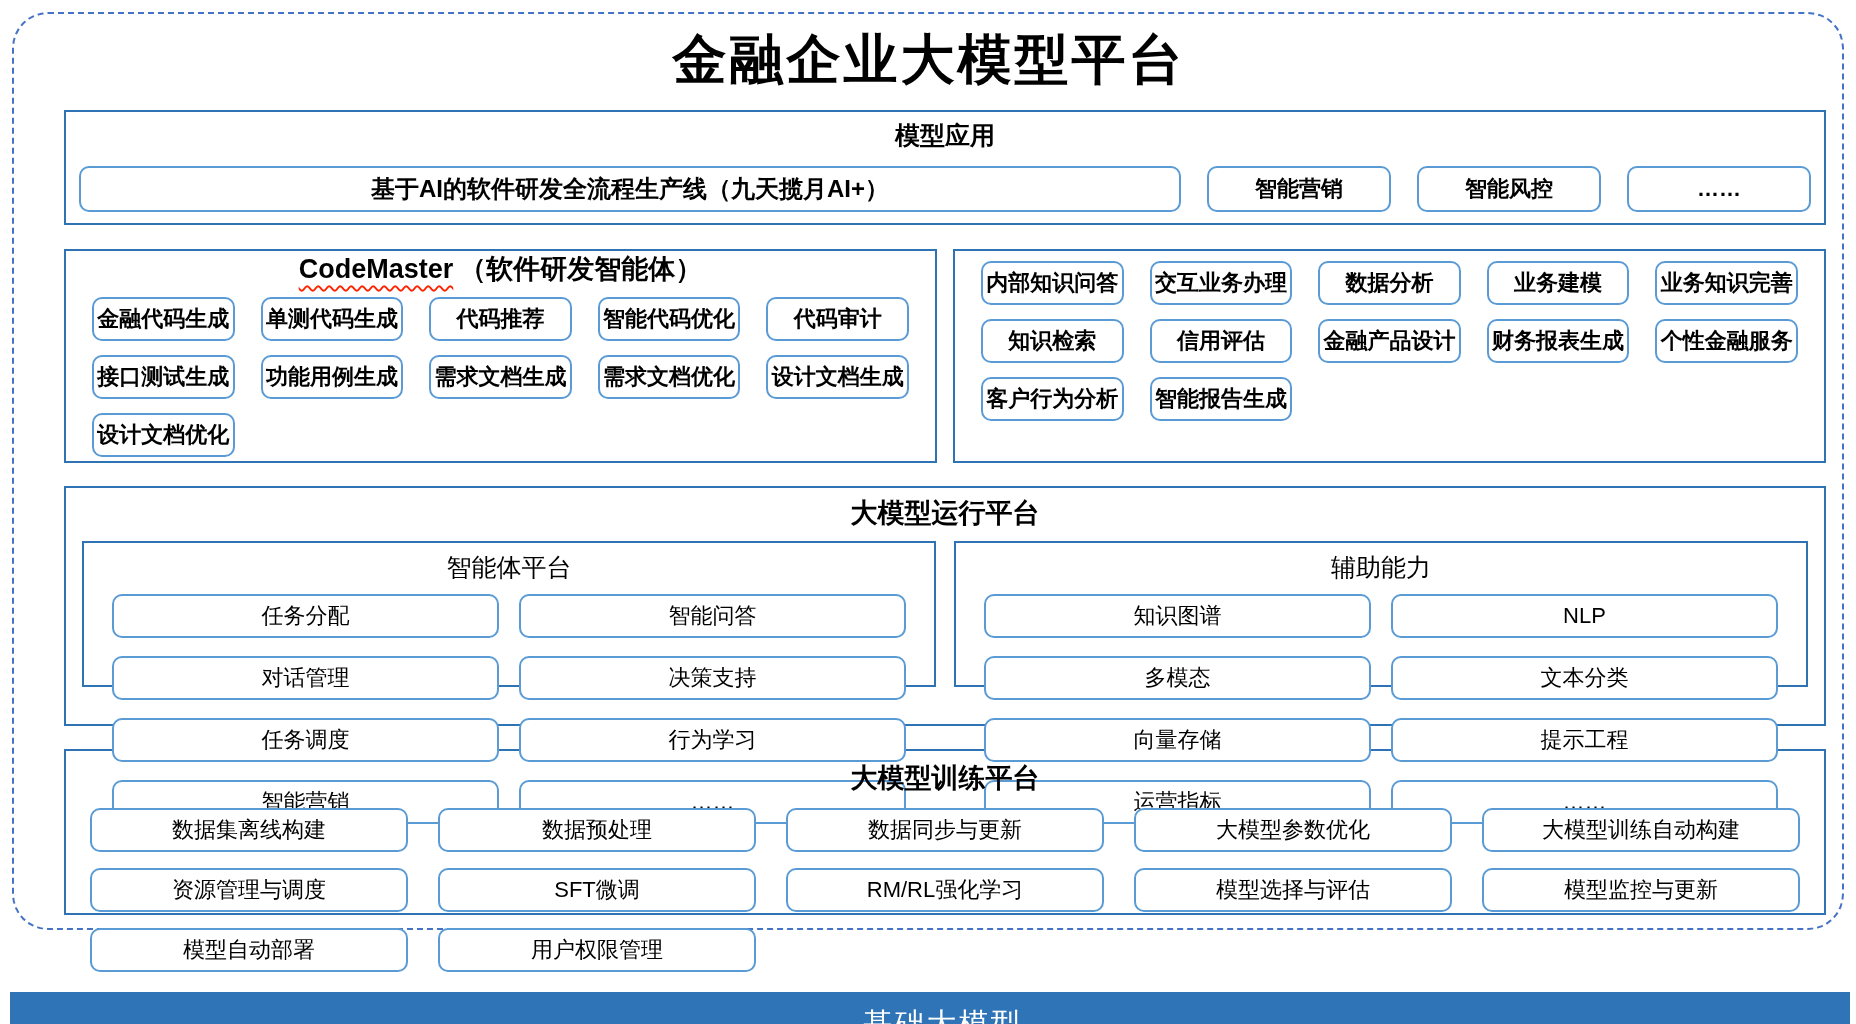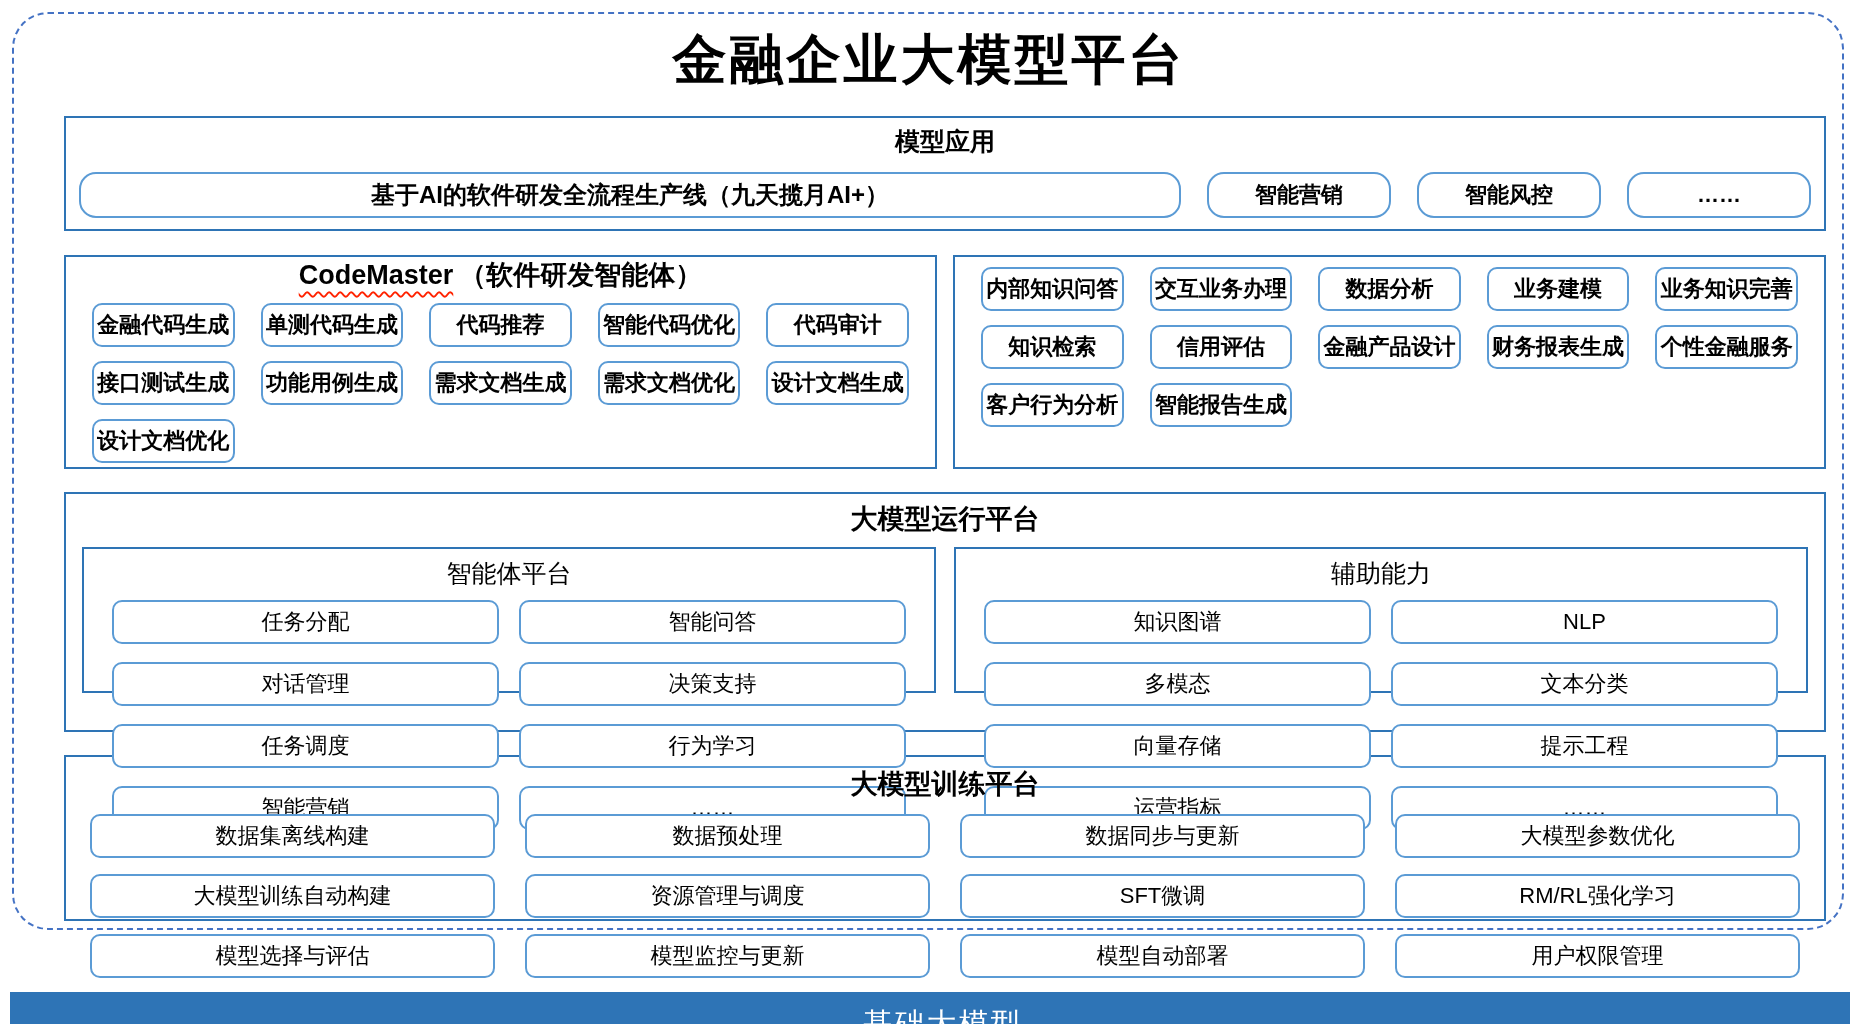--- a/index.html
+++ b/index.html
@@ -10,37 +10,37 @@
     position: absolute; left: 12px; top: 12px; width: 1832px; height: 918px;
     border: 2px dashed var(--frame-border, #4472C4); border-radius: 36px;
   }
 
   .title {
     position: absolute; top: 24px; left: 1px; width: 100%;
     text-align: center; font-family: "DejaVu Serif", "Liberation Serif", serif;
     font-weight: bold; font-size: 54px; letter-spacing: 3px;
   }
 
-  .content { position: absolute; left: 64px; top: 116px; width: 1762px; }
+  .content { position: absolute; left: 64px; top: 110px; width: 1762px; }
 
   .section { border: 2px solid var(--section-border, #2E74B5); background: #fff; }
   .sec-header { text-align: center; font-weight: bold; font-size: 25px; padding-top: 7px; }
   .sec-header.big { font-size: 27px; }
 
   .box {
     border: 2px solid var(--item-border, #5B9BD5); border-radius: 10px;
     display: flex; align-items: center; justify-content: center;
     height: 46px; font-size: 22px; background: #fff; white-space: nowrap;
   }
   .bold-items > .box, .box.bold { font-weight: bold; }
 
   
   .sec-app { height: 115px; }
   .app-row { display: flex; gap: 26px; padding: 0 13px; margin-top: 14px; }
-  .app-row > .box { flex: 1; border-radius: 17px; }
+  .app-row > .box { flex: 1; }
   .app-row > .box.big { flex: 6.1; font-size: 24px; }
 
   
   .two-col { display: flex; gap: 16px; margin-top: 24px; }
   .two-col .section { flex: 1; height: 214px; }
   .agent-header { text-align: center; font-weight: bold; font-size: 27px; }
   .agent-header .cn { margin-left: 6px; }
   .wavy {
     text-decoration: underline; text-decoration-style: wavy;
     text-decoration-color: var(--wavy, #FF2200); text-decoration-thickness: 2px;
@@ -60,21 +60,21 @@
   .sub-grid {
     display: grid; grid-template-columns: repeat(2, 1fr);
     column-gap: 20px; row-gap: 18px; padding: 0 28px; margin-top: 10px;
   }
   .sub-grid > .box { height: 44px; }
 
   
   .sec-training { height: 166px; margin-top: 23px; }
   .sec-training .sec-header { font-size: 27px; padding-top: 9px; }
   .grid6 {
-    display: grid; grid-template-columns: repeat(4, 1fr);
+    display: grid; grid-template-columns: repeat(5, 1fr);
     column-gap: 30px; row-gap: 16px; padding: 0 24px; margin-top: 12px;
   }
   .grid6 > .box { height: 44px; }
 
   
   .base-bar {
     position: absolute; left: 10px; top: 992px; width: 1840px; height: 64px;
     background: var(--bar-bg, #2E74B6); color: var(--bar-text, #FFFFFF);
     display: flex; align-items: center; justify-content: center;
     font-size: 30px; letter-spacing: 2px; padding-left: 25px;

